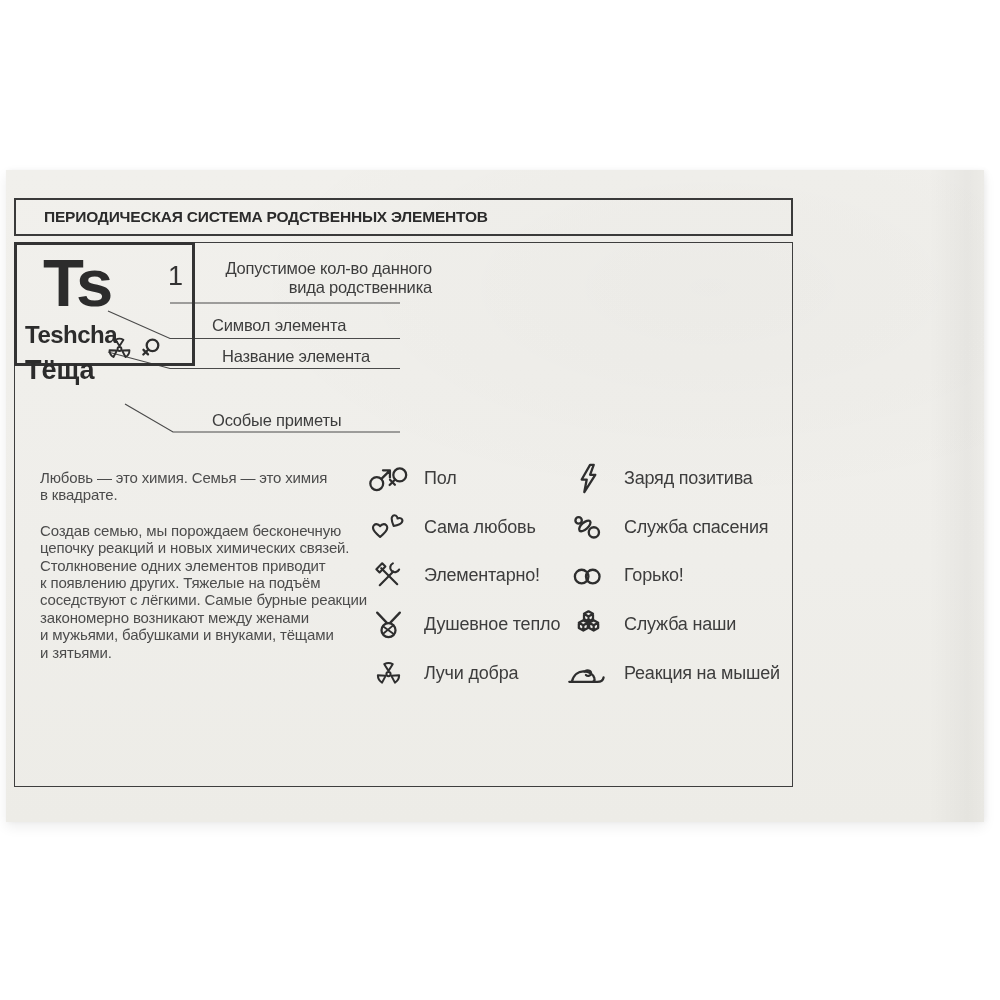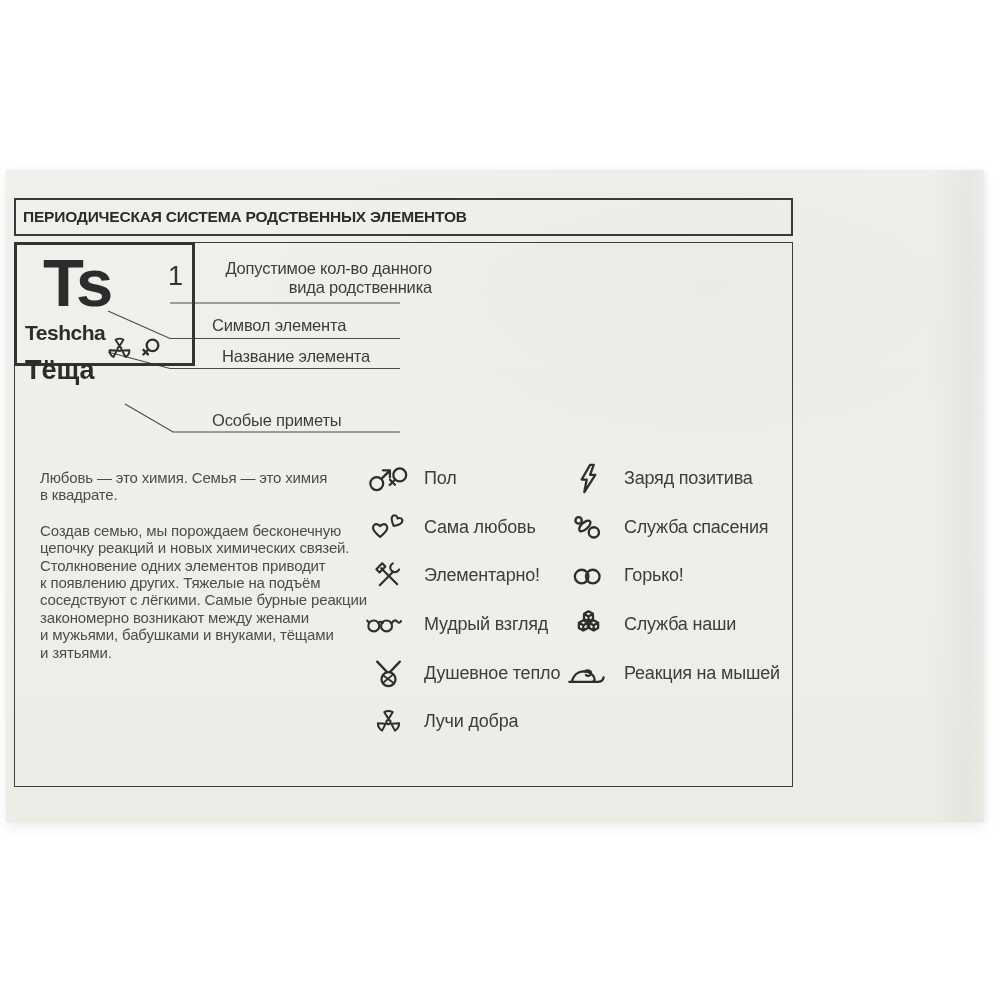--- a/index.html
+++ b/index.html
@@ -13,34 +13,34 @@
       radial-gradient(ellipse 700px 320px at 72% 18%, rgba(0,0,0,0.018), rgba(0,0,0,0) 70%),
       linear-gradient(180deg,#f1f0ec 0%,#efeeea 60%,#edece7 100%);
     box-shadow:0 5px 12px rgba(0,0,0,0.07), 2px 0 5px rgba(0,0,0,0.04);
   }
   .crease{
     position:absolute;right:0;top:0;width:55px;height:100%;
     background:linear-gradient(to right, rgba(0,0,0,0) 0%, rgba(0,0,0,0.035) 70%, rgba(0,0,0,0.015) 100%);
   }
   .title-box{
     position:absolute;left:8px;top:28px;width:779px;height:38px;box-sizing:border-box;
-    border:2px solid #3a3a3a;display:flex;align-items:center;padding-left:7px;
+    border:2px solid #3a3a3a;display:flex;align-items:center;padding-left:28px;
   }
   .title-box span{font-size:15.5px;font-weight:bold;letter-spacing:-0.2px;color:#2b2b2b;}
   .frame{
     position:absolute;left:8px;top:72px;width:779px;height:545px;box-sizing:border-box;
     border:1.7px solid #3e3e3e;
   }
   .element-box{
     position:absolute;left:8px;top:72px;width:181px;height:124px;box-sizing:border-box;
     border:3px solid #333333;
   }
   .el-symbol{position:absolute;left:26px;top:4px;font-size:67px;font-weight:bold;letter-spacing:-3px;color:#2c2c2c;line-height:1;}
   .el-qty{position:absolute;right:9px;top:16px;font-size:27px;color:#333;}
-  .el-latin{position:absolute;left:8px;top:76px;font-size:21px;font-weight:bold;letter-spacing:-0.5px;color:#2c2c2c;}
+  .el-latin{position:absolute;left:8px;top:76px;font-size:24px;font-weight:bold;letter-spacing:-0.5px;color:#2c2c2c;}
   .el-cyr{position:absolute;left:8px;top:110px;font-size:27px;font-weight:bold;color:#2c2c2c;}
   .el-icons{position:absolute;right:26px;bottom:0px;display:flex;align-items:flex-end;gap:5px;}
   .callout-lines{position:absolute;left:0;top:0;pointer-events:none;}
   .callout{position:absolute;font-size:16.5px;color:#3d3d3d;letter-spacing:-0.2px;line-height:19px;text-align:right;}
   .pre{white-space:pre-line;}
   .c1{left:206px;top:89px;width:220px;}
   .c2{left:206px;top:146px;}
   .c3{left:216px;top:177px;}
   .c4{left:206px;top:241px;}
   .textblock{position:absolute;left:34px;top:299px;width:330px;font-size:15px;line-height:17.4px;color:#4c4c4c;letter-spacing:-0.15px;}
@@ -163,32 +163,20 @@
         <svg class="ic" width="33" height="33" viewBox="0 0 34 34">
           <path d="M8 27 L22 13"></path>
           <path d="M21.5 4.5 a4.8 4.8 0 1 0 6.4 6.4"></path>
           <path d="M9.5 9.5 L26 26"></path>
           <path d="M4.5 10.5 L10.5 4.5 L13.8 7.8 L7.8 13.8 Z"></path>
         </svg>
       </span>
       <span class="legend-label">Элементарно!</span>
     </div>
 
-    <div class="legend-row">
-      <span class="icon-cell">
-        <svg class="ic" width="45" height="26" viewBox="0 0 46 26">
-          <circle cx="8" cy="15" r="5.6"></circle>
-          <circle cx="21" cy="15" r="5.6"></circle>
-          <path d="M12.5 12 q2.3 -2.2 4.6 0"></path>
-          <path d="M2.9 11.4 l-1.6 -1.9"></path>
-          <path d="M26.2 12.3 c1.8 -3.4 4.4 -3.8 5.8 -1.6 c1 1.6 2.9 1.2 3.7 -0.7"></path>
-        </svg>
-      </span>
-      <span class="legend-label">Мудрый взгляд</span>
-    </div>
 
     <div class="legend-row">
       <span class="icon-cell">
         <svg class="ic" width="33" height="31" viewBox="0 0 32 30">
           <path d="M5 3.5 L14.2 13.2 M27 3.5 L17.8 13.2"></path>
           <circle cx="16" cy="20.5" r="6.8"></circle>
           <path class="thin" d="M10.6 16.6 L21.4 24.4 M10.8 24 L20.8 15.6"></path>
         </svg>
       </span>
       <span class="legend-label">Душевное тепло</span>

